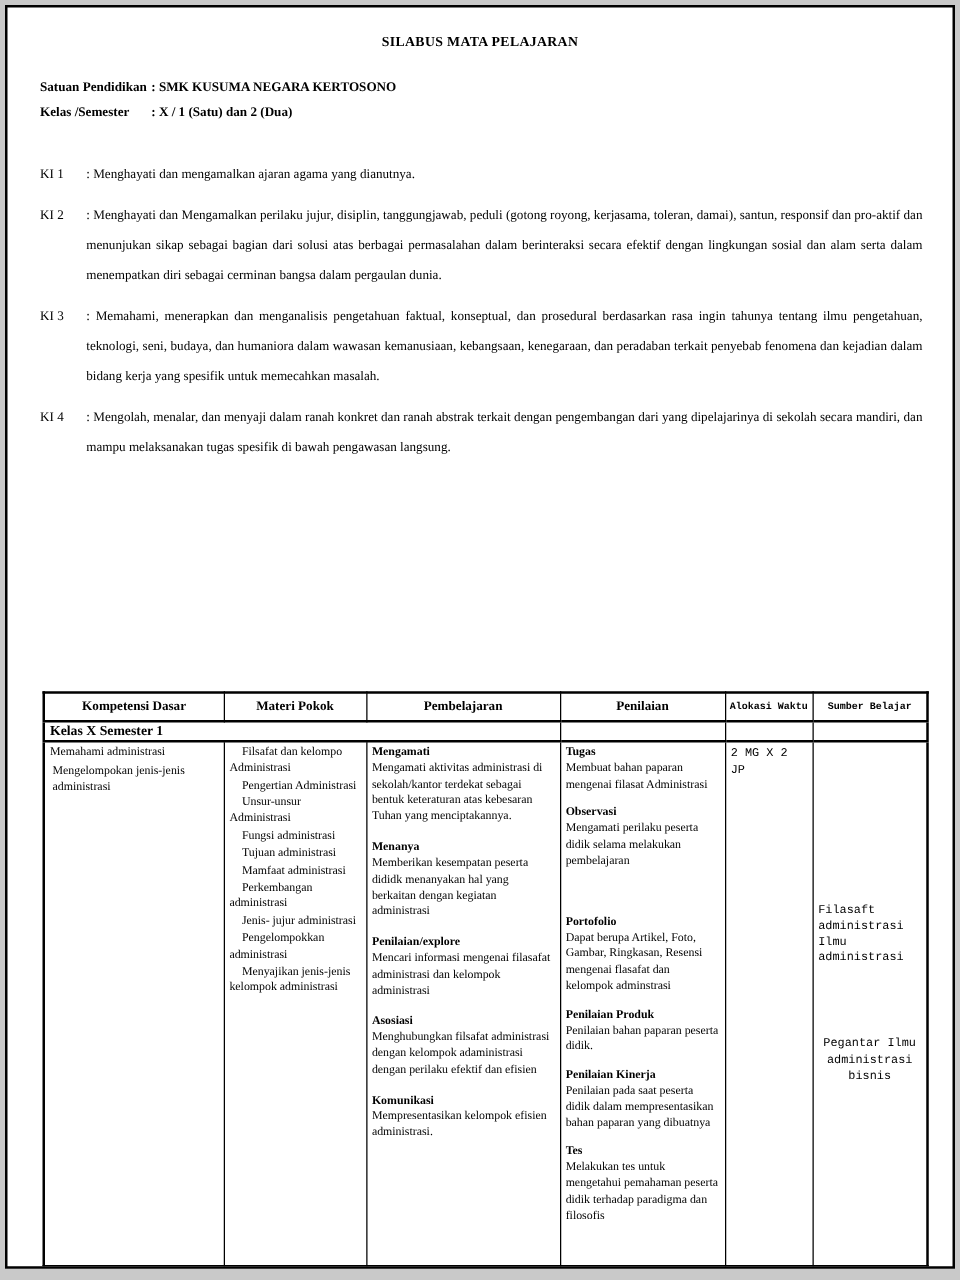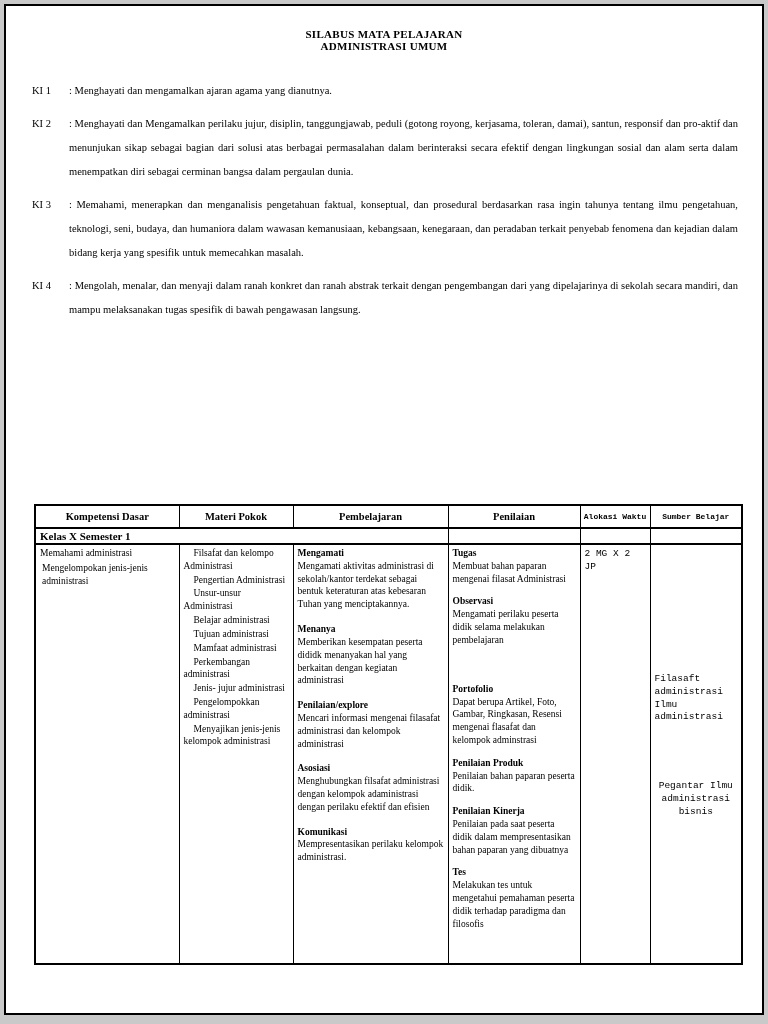--- a/index.html
+++ b/index.html
@@ -82,23 +82,30 @@
   .sb-item2 { }
   .sb-item3 { margin-top:56px; text-align:center; }
 </style>
 </head>
 <body>
 
 <div class="page">
 
   <div class="doc-title">
     <div>SILABUS MATA PELAJARAN</div>
-    <div>ADMINISTRASI UMUM</div>
   </div>
 
+  <div class="meta">
+    <div class="meta-row">
+      <span class="meta-label">Satuan Pendidikan</span><span>: SMK KUSUMA NEGARA KERTOSONO</span>
+    </div>
+    <div class="meta-row">
+      <span class="meta-label">Kelas /Semester</span><span>: X / 1 (Satu) dan 2 (Dua)</span>
+    </div>
+  </div>
 
   <div class="ki-list">
     <div class="ki-row">
       <span class="ki-label">KI 1</span>
       <span class="ki-text">: Menghayati dan mengamalkan  ajaran agama yang dianutnya.</span>
     </div>
     <div class="ki-row">
       <span class="ki-label">KI 2</span>
       <span class="ki-text">: Menghayati dan Mengamalkan perilaku jujur, disiplin, tanggungjawab, peduli (gotong royong, kerjasama, toleran, damai), santun, responsif dan pro-aktif dan menunjukan sikap sebagai bagian dari solusi atas berbagai permasalahan dalam berinteraksi secara efektif dengan lingkungan sosial dan alam serta dalam menempatkan diri sebagai cerminan bangsa dalam pergaulan dunia.</span>
     </div>
@@ -140,21 +147,21 @@
       </tr>
       <tr class="data-row">
         <td class="kd">
           <p>Memahami administrasi</p>
           <p class="indent1">Mengelompokan jenis-jenis administrasi</p>
         </td>
         <td class="mp">
           <p>Filsafat  dan kelompo Administrasi</p>
           <p>Pengertian Administrasi</p>
           <p>Unsur-unsur Administrasi</p>
-          <p>Belajar administrasi</p>
+          <p>Fungsi administrasi</p>
           <p>Tujuan administrasi</p>
           <p>Mamfaat administrasi</p>
           <p>Perkembangan administrasi</p>
           <p>Jenis- jujur administrasi</p>
           <p>Pengelompokkan administrasi</p>
           <p>Menyajikan  jenis-jenis kelompok administrasi</p>
         </td>
         <td class="pb">
           <div class="sec">
             <div class="sec-h">Mengamati</div>
@@ -167,21 +174,21 @@
           <div class="sec">
             <div class="sec-h">Penilaian/explore</div>
             <div>Mencari informasi mengenai filasafat administrasi  dan kelompok administrasi</div>
           </div>
           <div class="sec">
             <div class="sec-h">Asosiasi</div>
             <div>Menghubungkan  filsafat administrasi dengan kelompok adaministrasi dengan perilaku efektif dan efisien</div>
           </div>
           <div class="sec">
             <div class="sec-h">Komunikasi</div>
-            <div>Mempresentasikan perilaku kelompok administrasi.</div>
+            <div>Mempresentasikan kelompok efisien administrasi.</div>
           </div>
         </td>
         <td class="pn">
           <div class="pen-sec">
             <div class="sec-h">Tugas</div>
             <div>Membuat bahan paparan mengenai filasat  Administrasi</div>
           </div>
           <div class="pen-sec">
             <div class="sec-h">Observasi</div>
             <div>Mengamati perilaku peserta didik selama melakukan pembelajaran</div>

